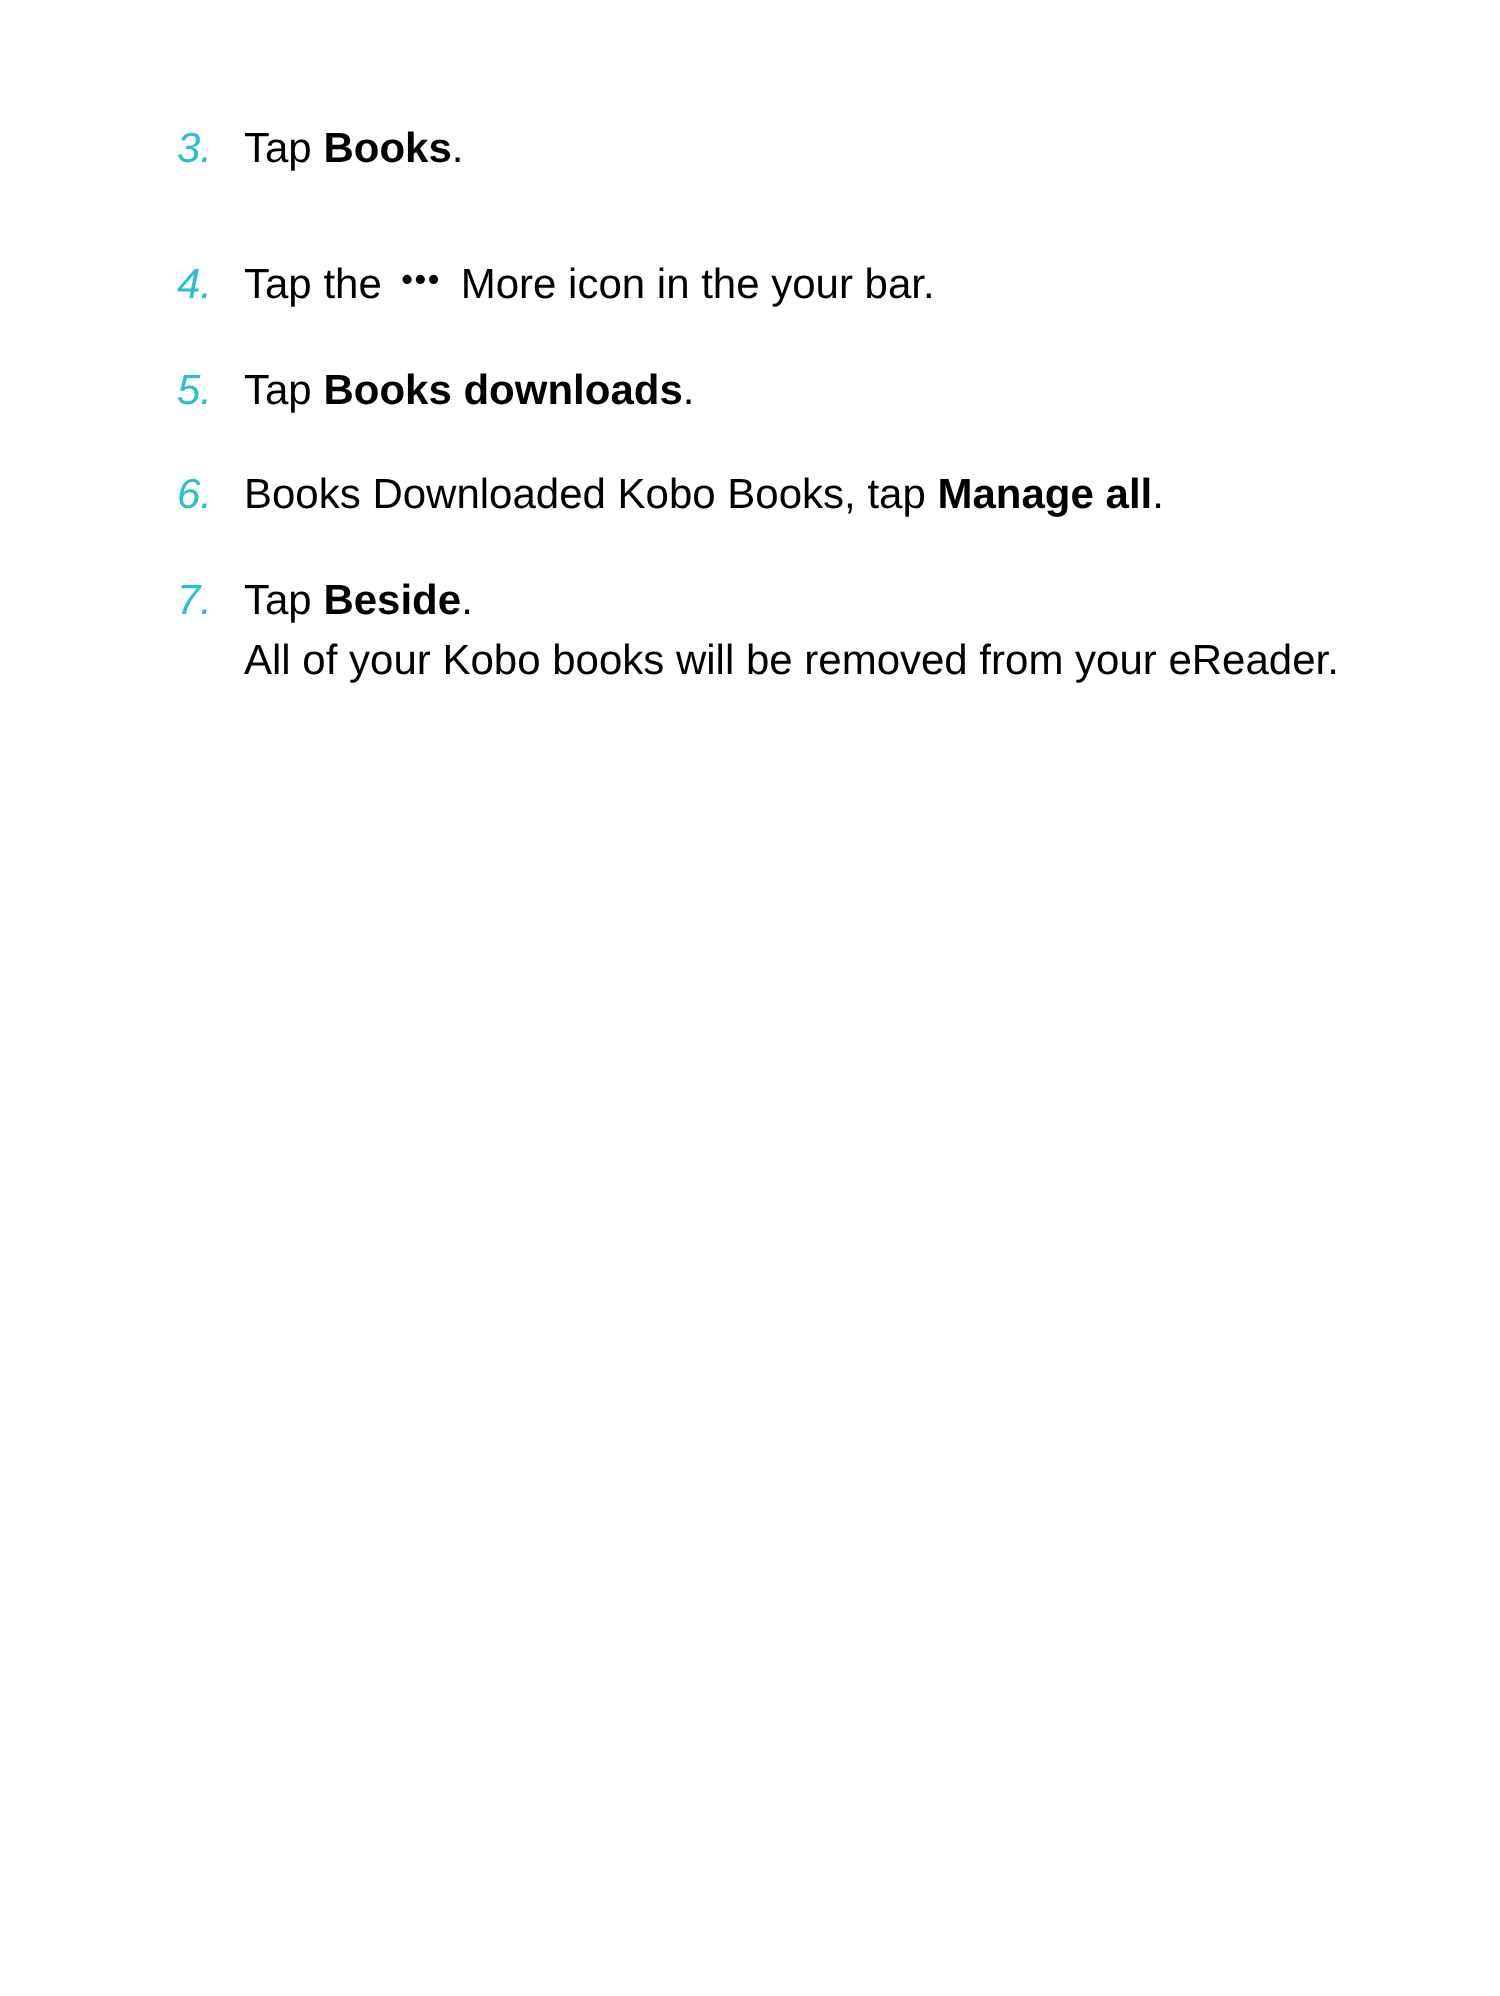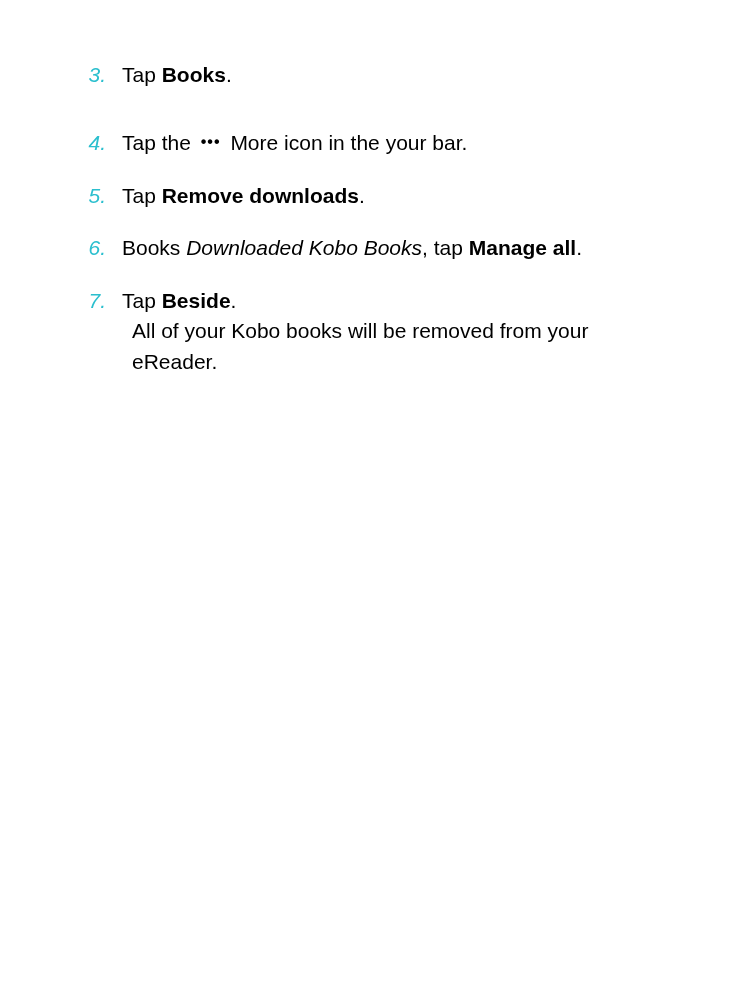--- a/index.html
+++ b/index.html
@@ -35,35 +35,33 @@
       padding-right: 16px;
       flex-shrink: 0;
     }
     .step-content {
       flex: 1;
     }
     .bold {
       font-weight: 700;
     }
     .italic {
-      font-style: italic;
     }
     .more-icon {
       display: inline-block;
       font-weight: 700;
       letter-spacing: 1px;
       vertical-align: middle;
       position: relative;
       top: -3px;
       font-size: 16px;
       padding: 0 4px;
     }
     .step-secondary {
       display: block;
-      margin-left: 10px;
     }
   </style>
 </head>
 <body>
 
 <ol class="step-list">
 
   <li class="step-item wide-gap">
     <span class="step-number" style="color:#2BBFCE">3.</span>
     <span class="step-content">
@@ -74,21 +72,21 @@
   <li class="step-item">
     <span class="step-number" style="color:#2BBFCE">4.</span>
     <span class="step-content">
       <span>Tap the </span><span class="more-icon">•••</span><span> More icon in the your bar.</span>
     </span>
   </li>
 
   <li class="step-item">
     <span class="step-number" style="color:#2BBFCE">5.</span>
     <span class="step-content">
-      <span>Tap </span><span class="bold">Remove downloads</span><span>.</span>
+      <span>Tap </span><span class="bold">Books downloads</span><span>.</span>
     </span>
   </li>
 
   <li class="step-item">
     <span class="step-number" style="color:#2BBFCE">6.</span>
     <span class="step-content">
       <span>Books </span><span class="italic">Downloaded Kobo Books</span><span>, tap </span><span class="bold">Manage all</span><span>.</span>
     </span>
   </li>
 

